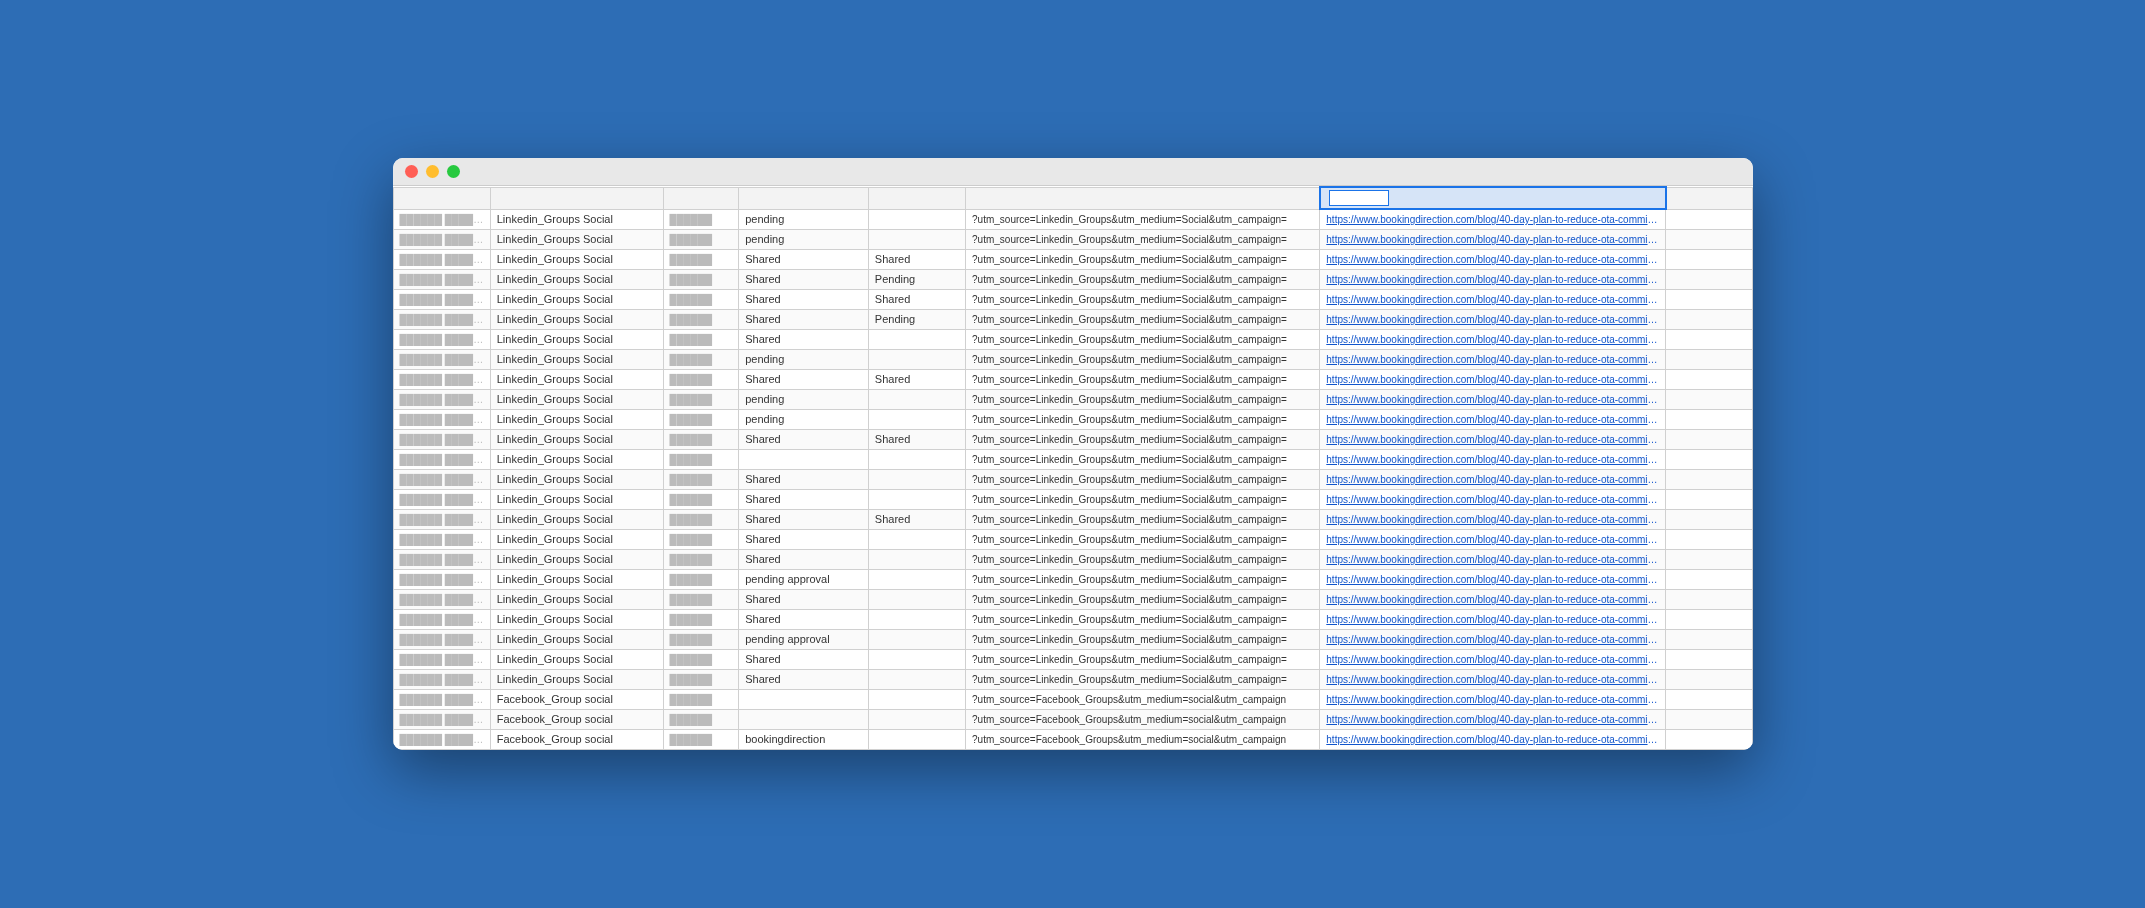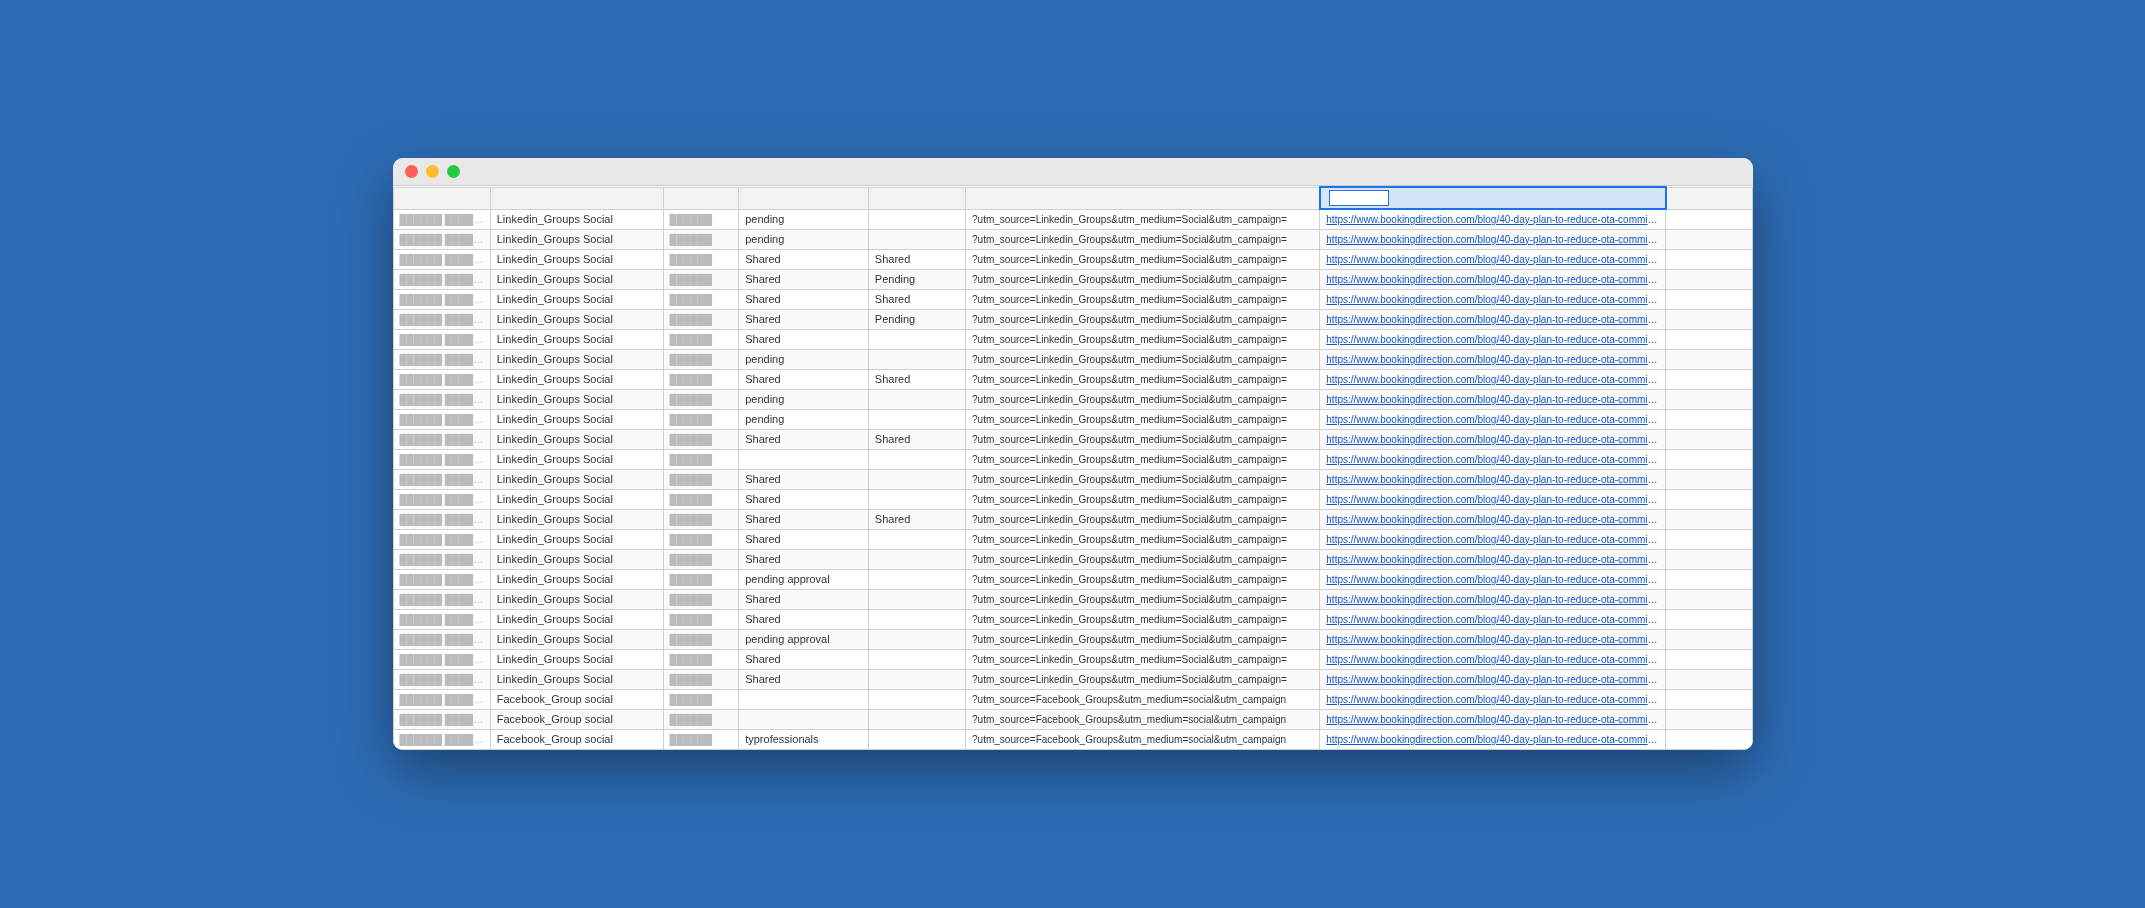--- a/index.html
+++ b/index.html
@@ -369,21 +369,21 @@
             <td style="color: rgb(51, 51, 51); font-size: 11px;"></td>
             <td style="color: rgb(51, 51, 51); font-size: 11px;"></td>
             <td style="color: rgb(51, 51, 51); font-size: 10px; max-width: 370px; overflow: hidden; text-overflow: ellipsis; white-space: nowrap;">?utm_source=Facebook_Groups&amp;utm_medium=social&amp;utm_campaign</td>
             <td style="color: rgb(17, 85, 204); font-size: 10px; max-width: 320px; overflow: hidden; text-overflow: ellipsis; white-space: nowrap; text-decoration: underline; cursor: pointer;">https://www.bookingdirection.com/blog/40-day-plan-to-reduce-ota-commissions/?utm_source=Facebo</td>
             <td style="color: rgb(51, 51, 51); font-size: 11px;"></td>
           </tr>
           <tr>
             <td style="color: rgb(187, 187, 187); font-size: 10px; max-width: 90px;">██████ ██████</td>
             <td style="color: rgb(51, 51, 51); font-size: 11px;">Facebook_Group social</td>
             <td style="color: rgb(187, 187, 187); font-size: 10px;">██████</td>
-            <td style="color: rgb(51, 51, 51); font-size: 11px;">typrofessionals</td>
+            <td style="color: rgb(51, 51, 51); font-size: 11px;">bookingdirection</td>
             <td style="color: rgb(51, 51, 51); font-size: 11px;"></td>
             <td style="color: rgb(51, 51, 51); font-size: 10px; max-width: 370px; overflow: hidden; text-overflow: ellipsis; white-space: nowrap;">?utm_source=Facebook_Groups&amp;utm_medium=social&amp;utm_campaign</td>
             <td style="color: rgb(17, 85, 204); font-size: 10px; max-width: 320px; overflow: hidden; text-overflow: ellipsis; white-space: nowrap; text-decoration: underline; cursor: pointer;">https://www.bookingdirection.com/blog/40-day-plan-to-reduce-ota-commissions/?utm_source=Facebo</td>
             <td style="color: rgb(51, 51, 51); font-size: 11px;"></td>
           </tr>
         </tbody>
     </table>
   </div>
 </div>
 

